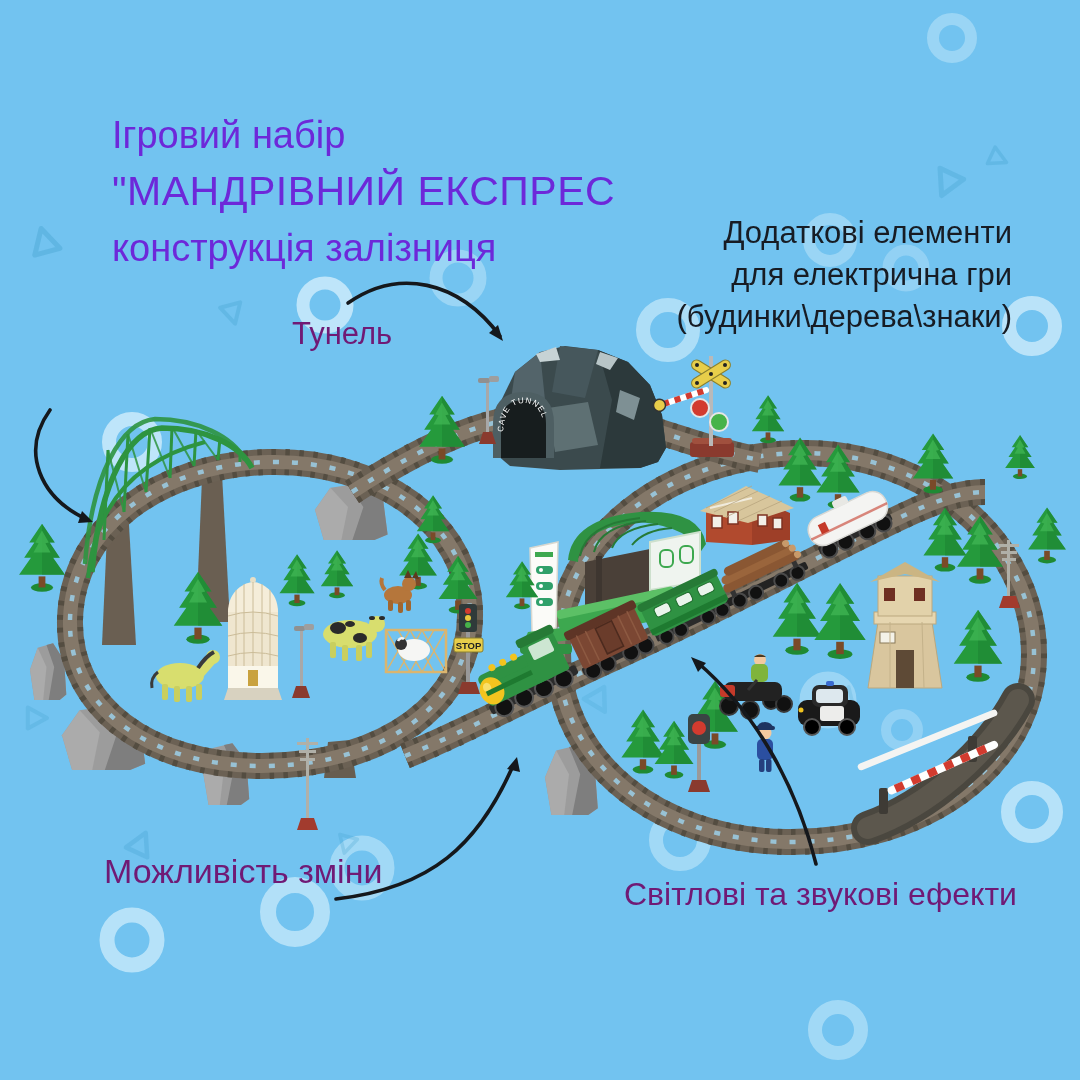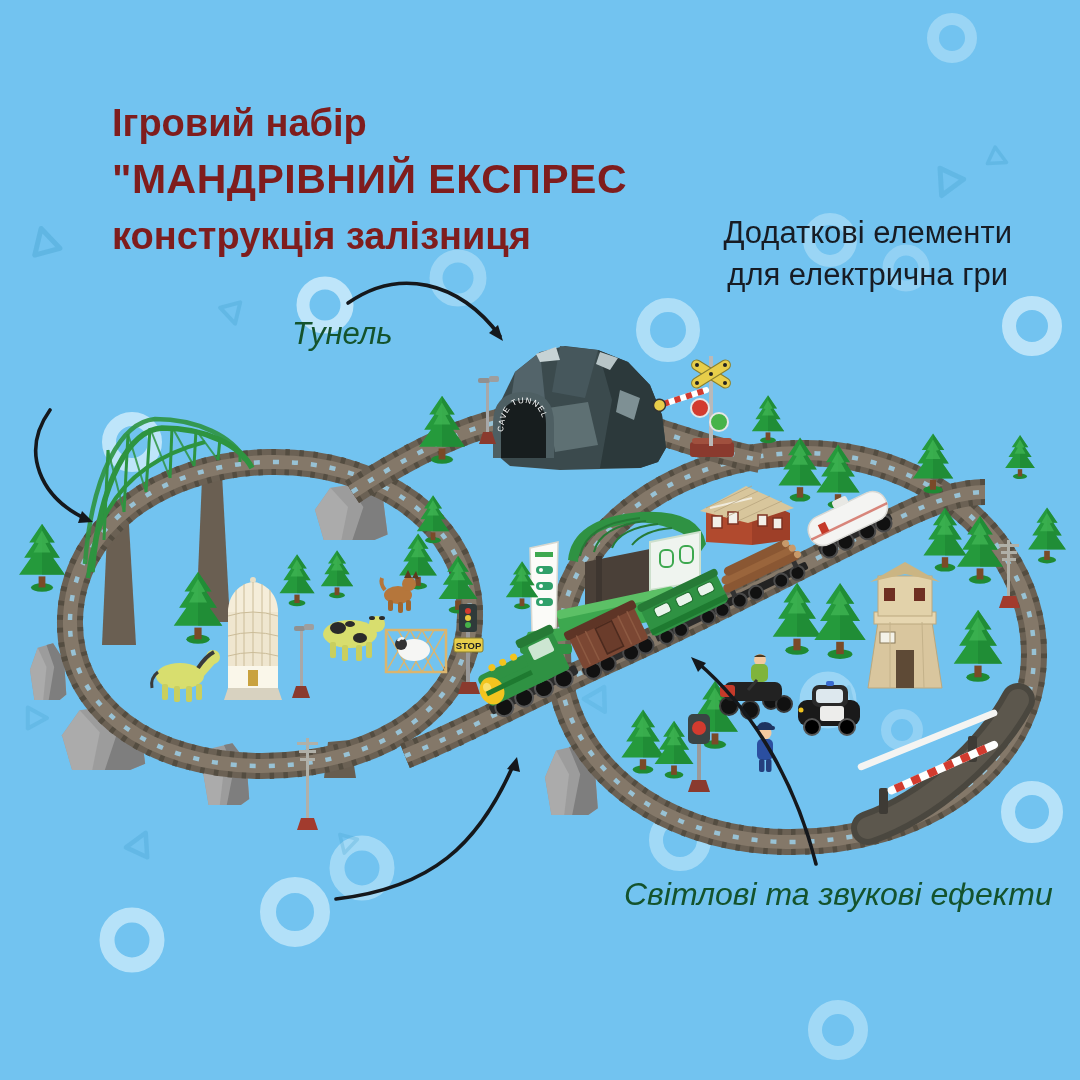--- a/index.html
+++ b/index.html
@@ -1,24 +1,24 @@
 <!DOCTYPE html>
 <html><head>
 <meta charset="utf-8">
 <style>
   html,body{margin:0;padding:0;}
   .canvas{position:relative;width:1080px;height:1080px;overflow:hidden;
           background:#72C3F0;font-family:"Liberation Sans",sans-serif;}
   svg.scene{position:absolute;left:0;top:0;}
-  .label{position:absolute;color:#14532d;font-weight:400;white-space:nowrap;font-style:italic;}
-  .title{position:absolute;left:112px;top:96px;color:#7f1d1d;font-weight:700;white-space:nowrap;}
+  .label{position:absolute;color:#701a75;font-weight:400;white-space:nowrap;}
+  .title{position:absolute;left:112px;top:108px;color:#6d28d9;font-weight:400;white-space:nowrap;}
   .title .t1{font-size:38px;line-height:54px;}
   .title .t2{font-size:41px;line-height:58px;letter-spacing:.5px;}
   .title .t3{font-size:38px;line-height:56px;}
-  .extras{position:absolute;right:68px;top:212px;text-align:center;color:#171C24;
+  .extras{position:absolute;right:68px;top:212px;text-align:right;color:#171C24;
           font-size:31px;line-height:42px;font-weight:400;white-space:nowrap;}
   .tunnel-label{left:292px;top:316px;font-size:31px;}
   .bridge-label{left:56px;top:376px;font-size:31px;}
   .direction{left:104px;top:844px;font-size:34px;line-height:55px;}
   .effects{left:624px;top:876px;font-size:32px;}
   
   .tk-base{fill:none;stroke:#6B6154;stroke-width:26;}
   .tk-ties{fill:none;stroke:#544D41;stroke-width:26;stroke-dasharray:4.5 9;}
   .tk-mid{fill:none;stroke:#847869;stroke-width:14;}
   .tk-blue{fill:none;stroke:#9ED5F0;stroke-width:4.5;stroke-dasharray:6 13;opacity:.8;}
@@ -577,22 +577,24 @@
 
 <div class="title">
   <div class="t1">Ігровий набір</div>
   <div class="t2">"МАНДРІВНИЙ ЕКСПРЕС</div>
   <div class="t3">конструкція залізниця</div>
 </div>
 
 <div class="extras">
   <div>Додаткові елементи</div>
   <div>для електрична гри</div>
+  <div>(будинки\дерева\знаки)</div>
 </div>
 
 <div class="label tunnel-label">Тунель</div>
 
 <div class="label direction">
+  <div>Можливість зміни</div>
 </div>
 
 <div class="label effects">Світлові та звукові ефекти</div>
 
 </div>
 
 </body></html>

